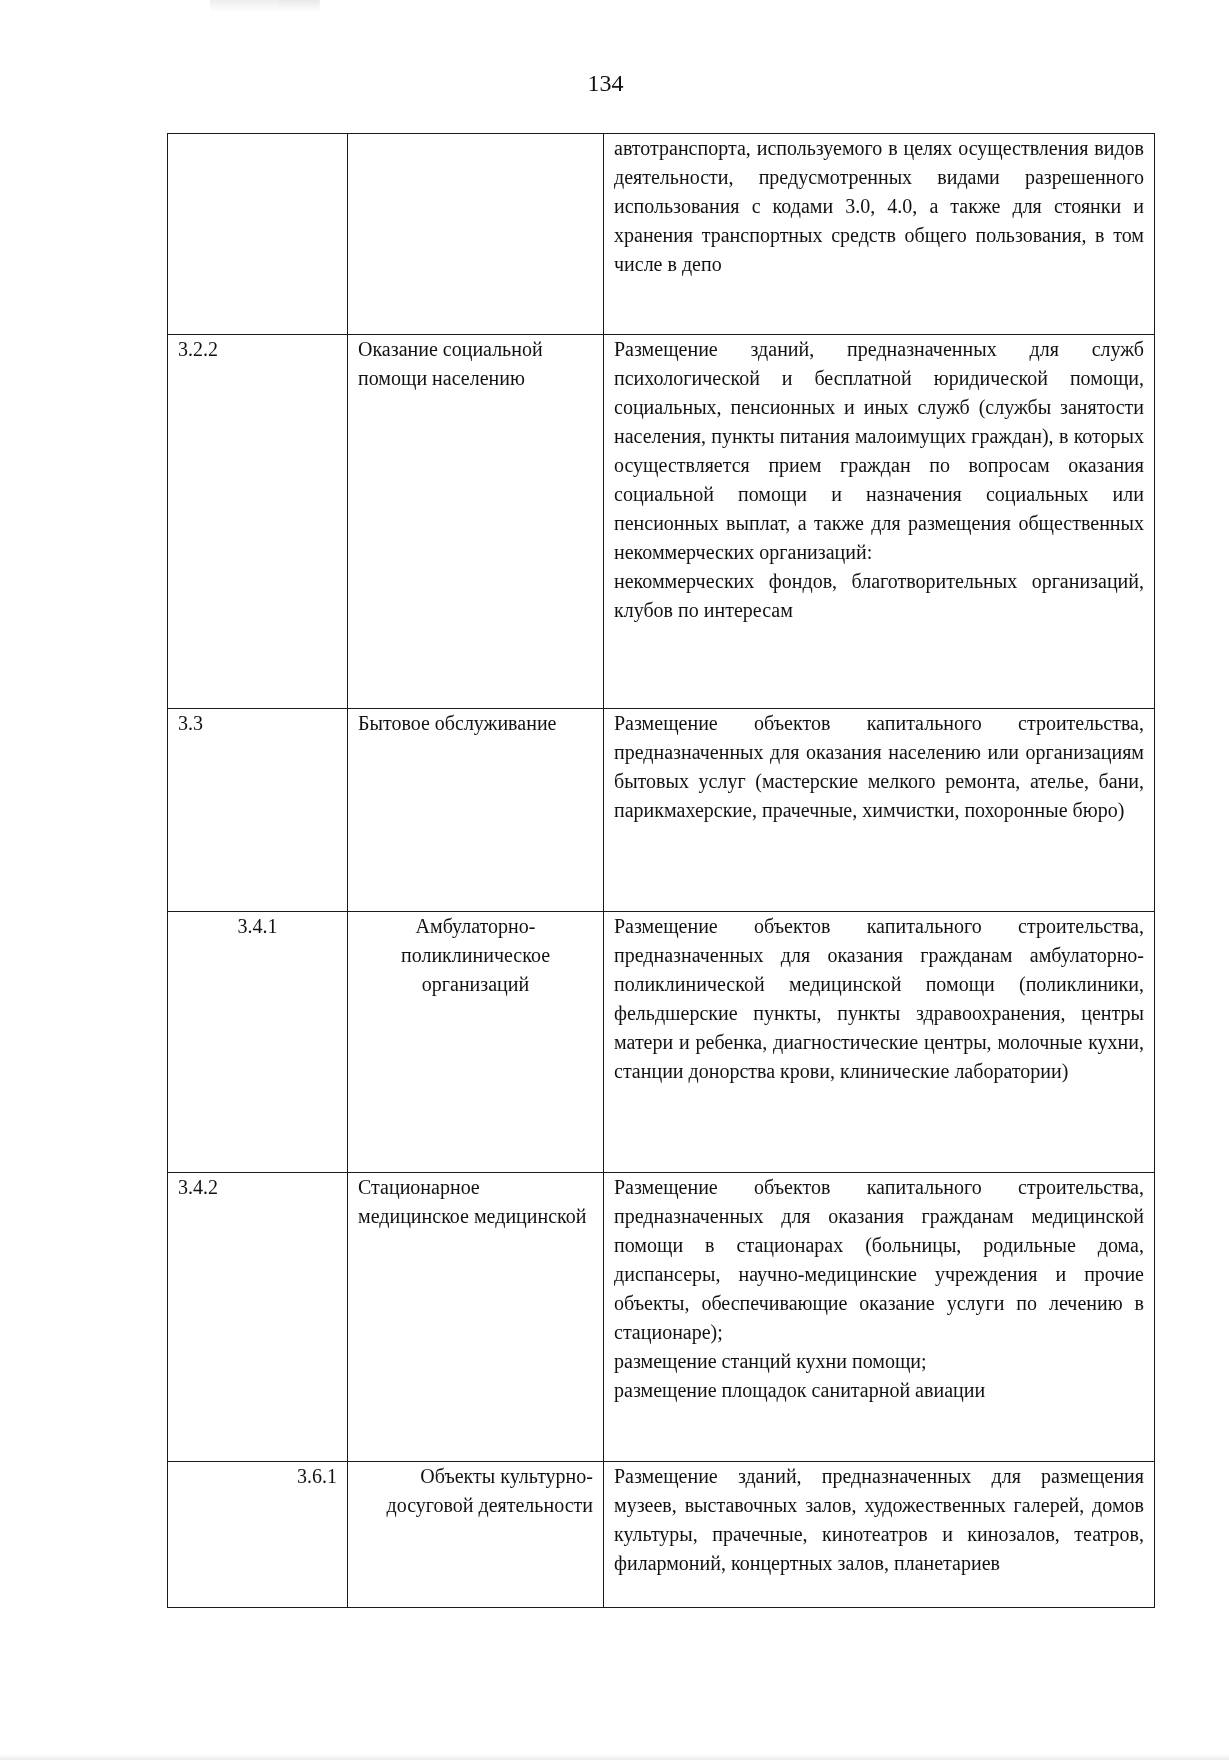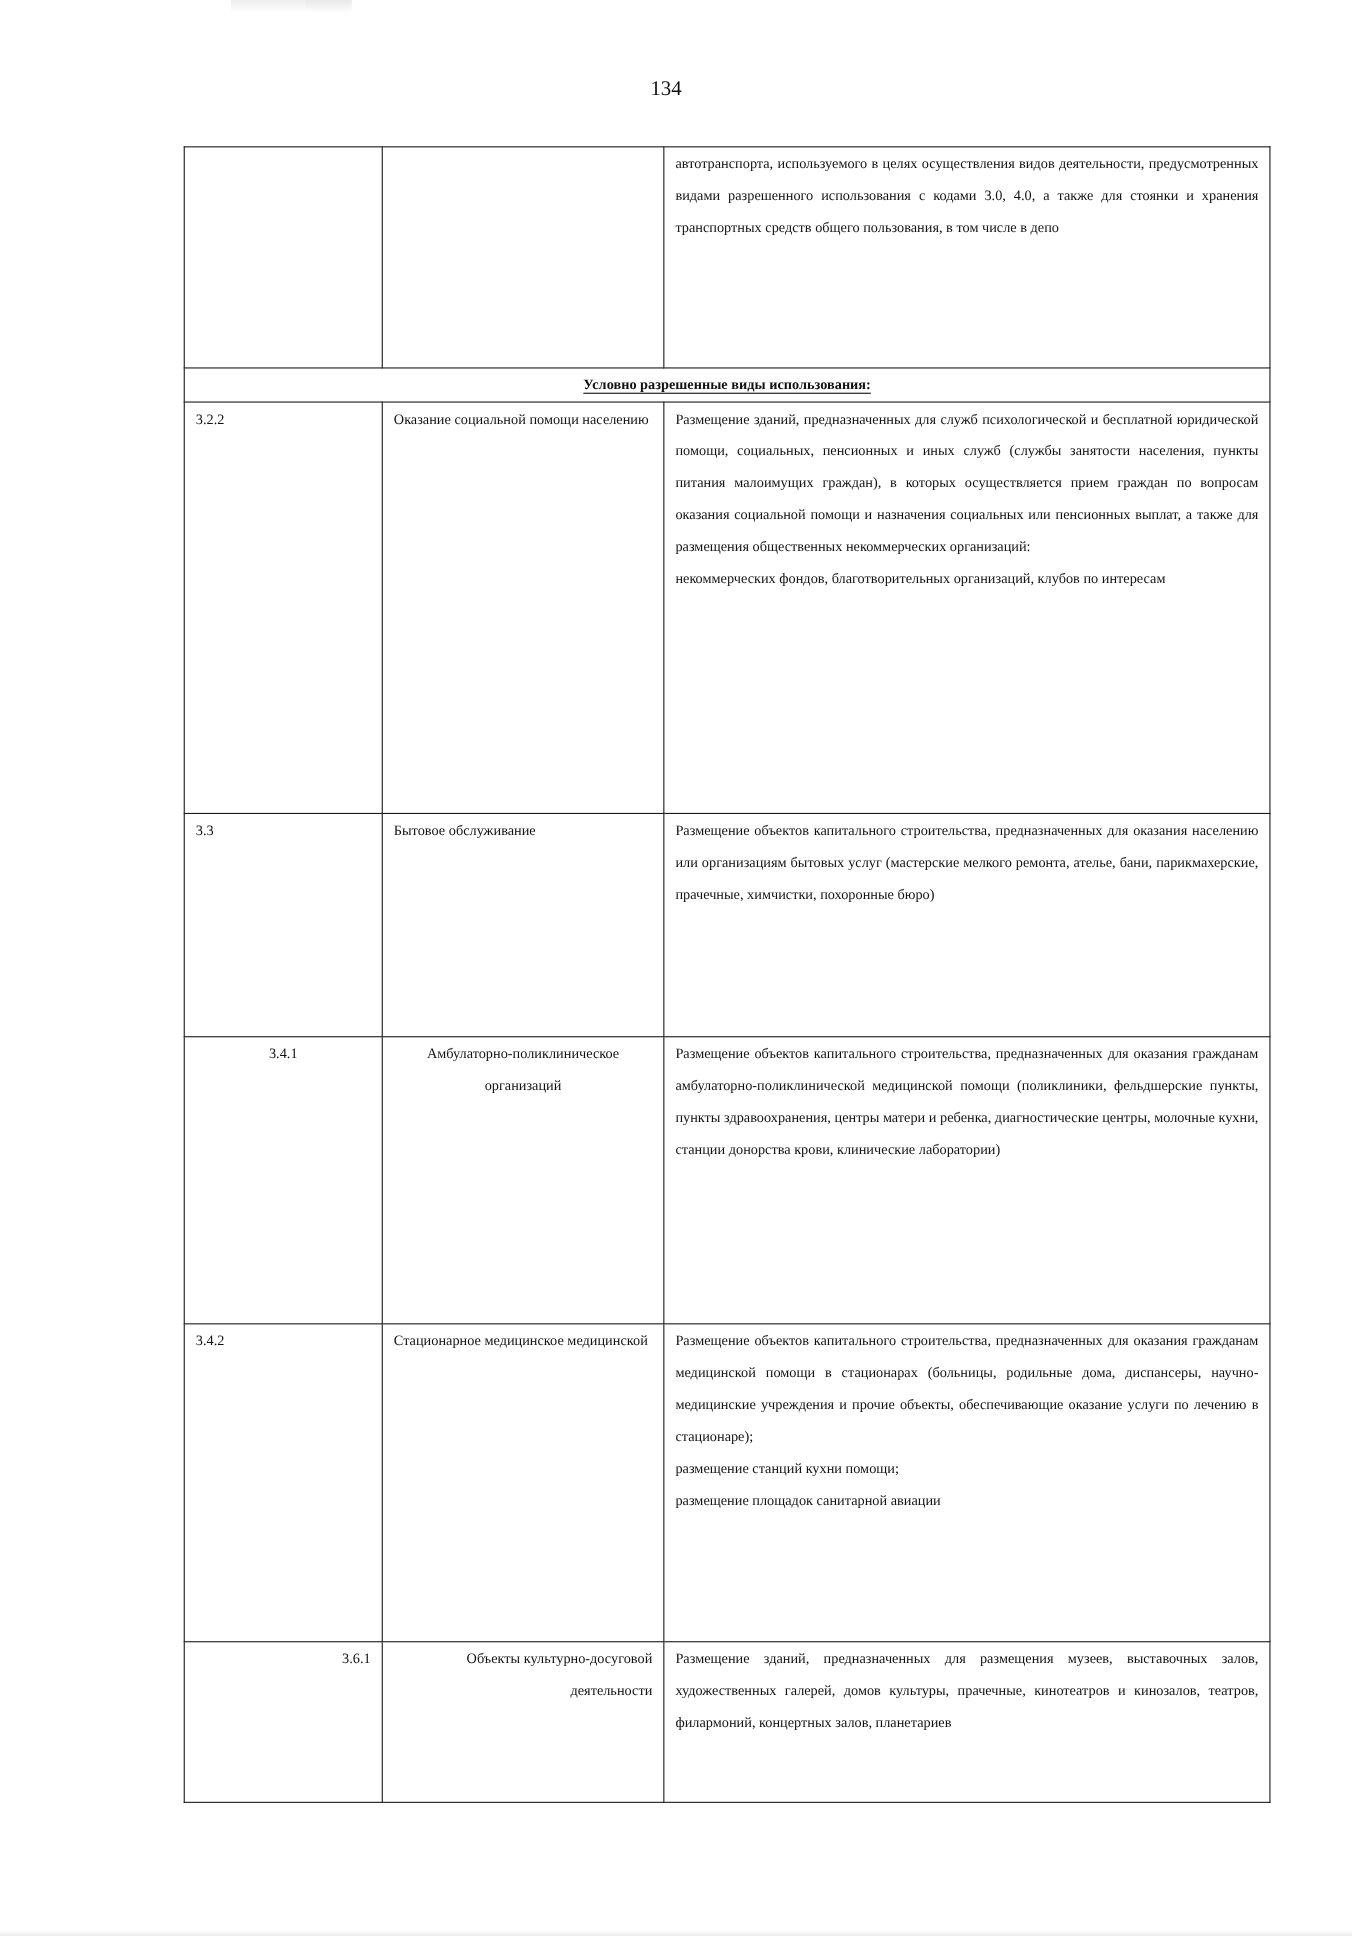--- a/index.html
+++ b/index.html
@@ -35,31 +35,31 @@
     width: 1229px;
     height: 6px;
     background: linear-gradient(#ffffff, #ececec);
   }
   .page-number {
     position: absolute;
     top: 70px;
     left: 0;
     width: 1211px;
     text-align: center;
-    font-size: 19px;
+    font-size: 24px;
     letter-spacing: 0;
   }
   table.doc-table {
     position: absolute;
     top: 133px;
     left: 167px;
     width: 987px;
     border-collapse: collapse;
     table-layout: fixed;
-    font-size: 13px;
+    font-size: 20px;
     line-height: 29px;
   }
   table.doc-table td {
     border: 1.6px solid #1a1a1a;
     vertical-align: top;
     padding: 0 10px 0 10px;
   }
   col.c1 { width: 180px; }
   col.c2 { width: 256px; }
   col.c3 { width: 551px; }
@@ -111,25 +111,20 @@
   </colgroup>
   <tbody>
     <tr class="row-cont">
       <td class="code-cell"></td>
       <td class="name-cell"></td>
       <td class="desc-cell">
         <p>автотранспорта, используемого в целях осуществления видов деятельности, предусмотренных видами разрешенного использования с кодами 3.0, 4.0, а также для стоянки и хранения транспортных средств общего пользования, в том числе в депо</p>
       </td>
     </tr>
 
-    <tr class="section-row">
-      <td colspan="3">
-        <span class="section-title">Условно разрешенные виды использования:</span>
-      </td>
-    </tr>
 
     <tr class="row-322">
       <td class="code-cell">3.2.2</td>
       <td class="name-cell">Оказание социальной помощи населению</td>
       <td class="desc-cell">
         <p>Размещение зданий, предназначенных для служб психологической и бесплатной юридической помощи, социальных, пенсионных и иных служб (службы занятости населения, пункты питания малоимущих граждан), в которых осуществляется прием граждан по вопросам оказания социальной помощи и назначения социальных или пенсионных выплат, а также для размещения общественных некоммерческих организаций:</p>
         <p>некоммерческих фондов, благотворительных организаций, клубов по интересам</p>
       </td>
     </tr>
 

